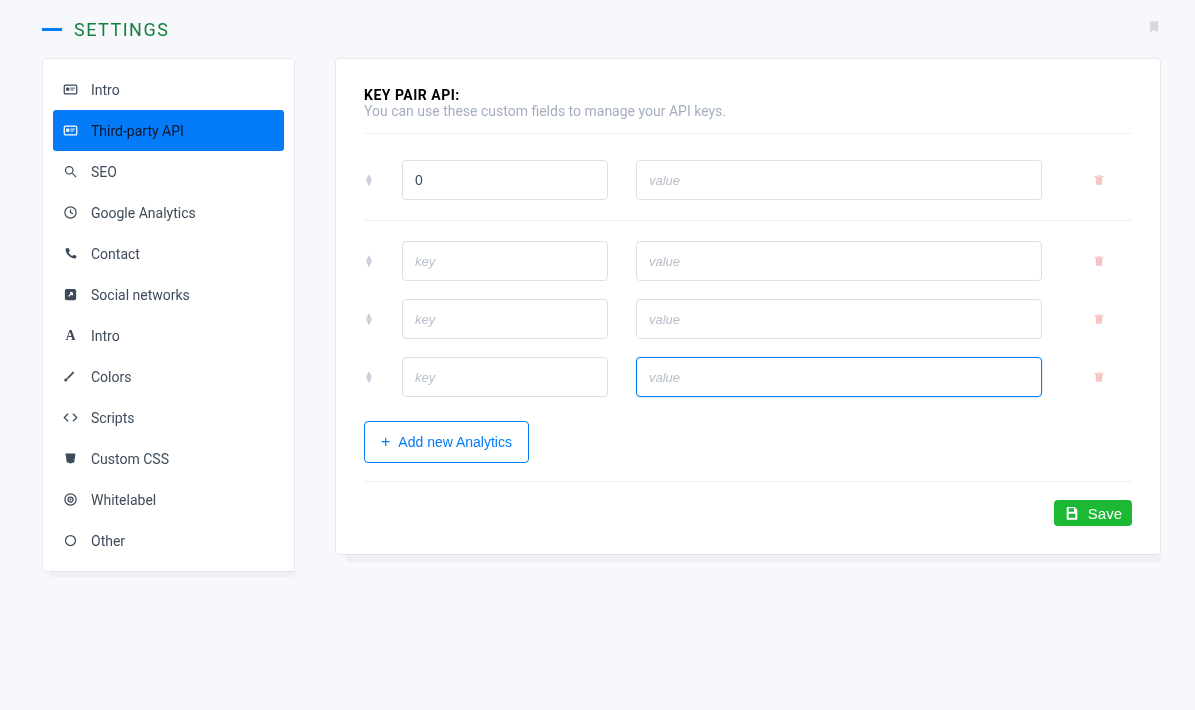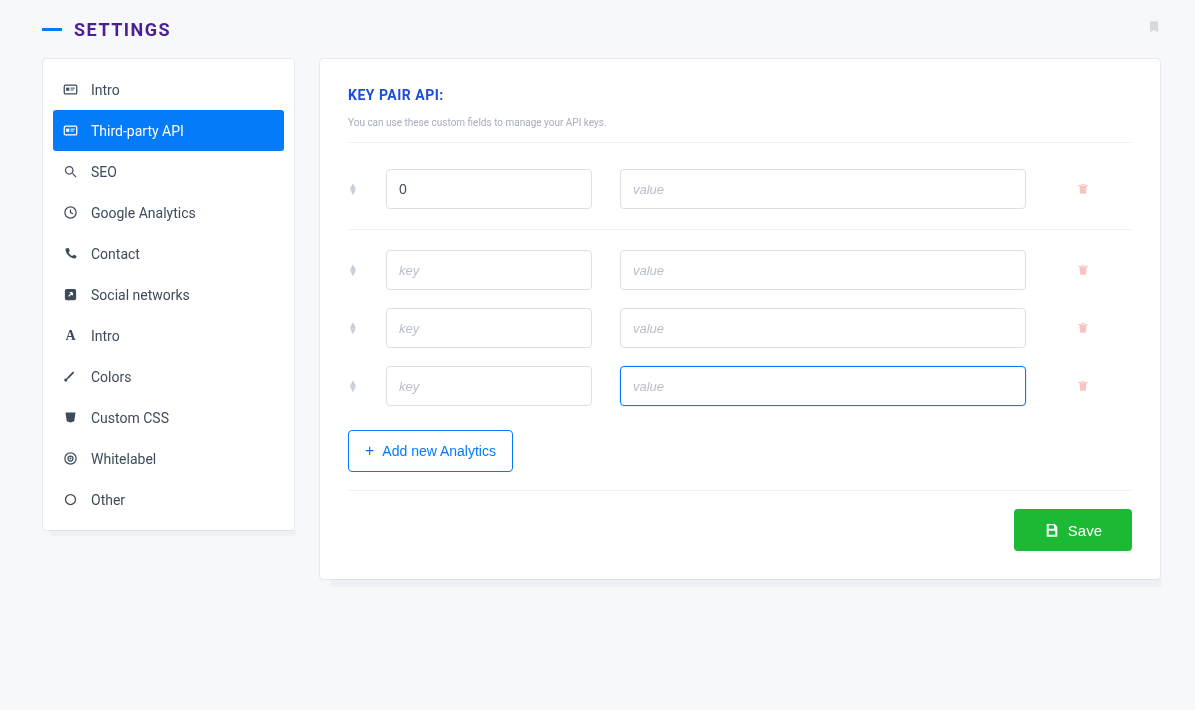--- a/index.html
+++ b/index.html
@@ -19,28 +19,28 @@
     display: flex;
     align-items: center;
     justify-content: space-between;
     padding-bottom: 18px;
   }
   .header-left { display: flex; align-items: center; }
   .header-dash {
     width: 20px; height: 3px; background: #047bf8; margin-right: 12px;
   }
   .header-title {
-    font-size: 18px; font-weight: 700; letter-spacing: 1.5px;
-    color: #4c1d95;
+    font-size: 18px; font-weight: 400; letter-spacing: 1.5px;
+    color: #15803d;
   }
   .bookmark-icon { width: 14px; height: 18px; fill: #d9d9d9; }
 
   .body {
     display: flex;
-    gap: 24px;
+    gap: 40px;
     align-items: flex-start;
     justify-content: center;
   }
 
   
   .side-card {
     width: 253px;
     background: #fff;
     border: 1px solid #e6e9ee;
     border-radius: 4px;
@@ -62,47 +62,46 @@
     font-size: 14px;
     cursor: pointer;
     border-radius: 3px;
   }
   .side-item .icon {
     width: 15px; height: 15px; margin-right: 13px;
     display: inline-flex; align-items: center; justify-content: center;
     fill: #3e4b5b; color: #3e4b5b;
   }
   .side-item.active {
-    background: #047bf8; color: #ffffff;
+    background: #047bf8; color: #0f172a;
   }
   .side-item.active .icon { fill: #fff; color:#fff; }
 
   
   .main-card {
     flex: 1;
     background: #fff;
     border: 1px solid #e6e9ee;
     border-radius: 4px;
     padding: 28px;
     position: relative;
   }
   .main-card::after {
     content: "";
     position: absolute;
     left: 10px; right: -2px; bottom: -8px; height: 8px;
     background: rgba(0,0,0,0.03);
     border-radius: 0 0 4px 4px;
   }
   .section-title {
-    font-size: 14px; font-weight: 700; color: #1d4ed8;
+    font-size: 14px; font-weight: 700; color: #000000;
     letter-spacing: 0.5px;
-    margin-bottom: 14px;
   }
   .section-sub {
-    font-size: 10px; color: #a4aebe; margin-bottom: 14px;
+    font-size: 14px; color: #a4aebe; margin-bottom: 14px;
   }
   .divider { height:1px; background:#eef0f4; margin: 0 0 22px; }
   .row-divider { height:1px; background:#eef0f4; margin: 16px 0; }
   .row {
     display: flex; align-items: center; gap: 28px;
     padding: 4px 0;
   }
   .row + .row { margin-top: 10px; }
   .sort-handle {
     width: 10px; color:#c9cfd9; display:flex; flex-direction:column; align-items:center; gap:0px;
@@ -133,21 +132,21 @@
     display: inline-flex; align-items: center; gap: 8px;
     height: 42px; padding: 0 16px;
     border: 1px solid #047bf8; color:#047bf8; background:#fff;
     border-radius: 4px; font-size: 14px; cursor: pointer;
   }
   .add-btn .plus { font-size: 16px; line-height: 1; }
   .footer-divider { height:1px; background:#eef0f4; margin: 18px 0 18px; }
   .footer { display:flex; justify-content:flex-end; }
   .save-btn {
     display:inline-flex; align-items:center; gap:8px;
-    height: 42px; padding: 0 30px;
+    height: 26px; padding: 0 10px;
     background:#1bb934; color:#fff; border:none; border-radius:4px;
     font-size: 15px; cursor:pointer;
   }
   .save-btn svg { fill:#fff; width:16px; height:16px; }
 </style>
 </head>
 <body>
 
 <div class="page">
   <div class="header">
@@ -232,20 +231,29 @@
         <span class="icon">
           <svg viewBox="0 0 24 24" width="15" height="15">
               <path d="M4 20c2 0 3-1 3-3 0-1 1-2 2-2l9-9-2-2-9 9c0 1-1 2-2 2-2 0-3 1-3 3 0 1 1 2 2 2z" fill="currentColor"></path>
             </svg>
         </span>
         <span>Colors</span>
       </div>
       <div class="side-item">
         <span class="icon">
           <svg viewBox="0 0 24 24" width="15" height="15">
+              <polyline points="8,6 2,12 8,18" fill="none" stroke="currentColor" stroke-width="2"></polyline>
+              <polyline points="16,6 22,12 16,18" fill="none" stroke="currentColor" stroke-width="2"></polyline>
+            </svg>
+        </span>
+        <span>Scripts</span>
+      </div>
+      <div class="side-item">
+        <span class="icon">
+          <svg viewBox="0 0 24 24" width="15" height="15">
               <path d="M4 4h16l-2 14-6 2-6-2z" fill="currentColor"></path>
             </svg>
         </span>
         <span>Custom CSS</span>
       </div>
       <div class="side-item">
         <span class="icon">
           <svg viewBox="0 0 24 24" width="15" height="15">
               <circle cx="12" cy="12" r="9" fill="none" stroke="currentColor" stroke-width="2"></circle>
               <circle cx="12" cy="12" r="4" fill="none" stroke="currentColor" stroke-width="2"></circle>

